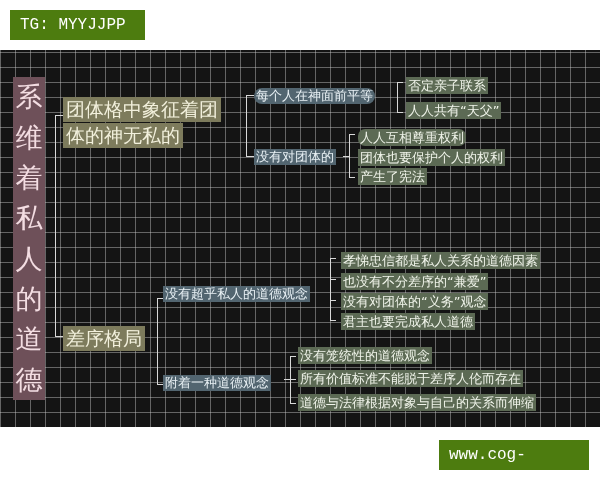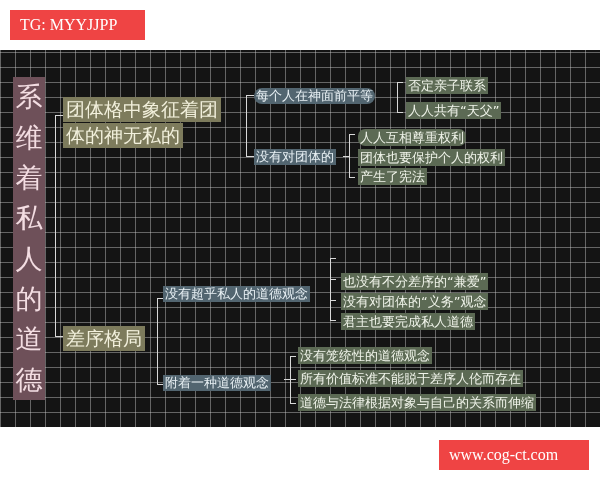--- a/index.html
+++ b/index.html
@@ -1,22 +1,22 @@
 <!DOCTYPE html>
 <html><head>
 <meta charset="utf-8">
 <style>
   html, body { margin:0; padding:0; }
   body {
     width:600px; height:480px; background:#ffffff; position:relative; overflow:hidden;
     font-family:"DejaVu Sans", sans-serif;
   }
   .wm {
-    position:absolute; background:#ef4444; color:#ffffff;
-    font-family:Liberation Serif, serif; font-size:16px; line-height:30px;
+    position:absolute; background:#4d7c0f; color:#ffffff;
+    font-family:Liberation Mono, monospace; font-size:16px; line-height:30px;
     padding:0 10px; height:30px;
   }
   #wm-top { left:10px; top:10px; width:115px; }
   #wm-bottom { left:439px; top:440px; width:130px; }
   .board {
     position:absolute; left:0; top:50px; width:600px; height:377px;
     background-color:#141414;
     background-image:
       linear-gradient(to right, rgba(200,200,200,0.45) 1px, transparent 1px),
       linear-gradient(to bottom, rgba(200,200,200,0.45) 1px, transparent 1px);
@@ -89,20 +89,21 @@
   <div class="line" style="left:157px;top:334px;width:6px;height:1px;"></div>
 
   <div class="node lv2" style="left:163px;top:236px;">没有超乎私人的道德观念</div>
   <div class="node lv2" style="left:163px;top:325px;">附着一种道德观念</div>
 
   <div class="line" style="left:330px;top:208px;width:1px;height:62px;"></div>
   <div class="line" style="left:330px;top:208px;width:6px;height:1px;"></div>
   <div class="line" style="left:330px;top:270px;width:6px;height:1px;"></div>
   <div class="line" style="left:330px;top:229px;width:6px;height:1px;"></div>
   <div class="line" style="left:330px;top:250px;width:6px;height:1px;"></div>
+  <div class="node lv3" style="left:341px;top:202px;">孝悌忠信都是私人关系的道德因素</div>
   <div class="node lv3" style="left:341px;top:223px;">也没有不分差序的“兼爱”</div>
   <div class="node lv3" style="left:341px;top:263px;">君主也要完成私人道德</div>
   <div class="node lv3" style="left:341px;top:243px;">没有对团体的“义务”观念</div>
 
   <div class="line" style="left:290px;top:306px;width:1px;height:47px;"></div>
   <div class="line" style="left:290px;top:306px;width:6px;height:1px;"></div>
   <div class="line" style="left:290px;top:329px;width:6px;height:1px;"></div>
   <div class="line" style="left:290px;top:353px;width:6px;height:1px;"></div>
   <div class="line" style="left:284px;top:329px;width:6px;height:1px;"></div>
   <div class="node lv3" style="left:298px;top:297px;">没有笼统性的道德观念</div>

